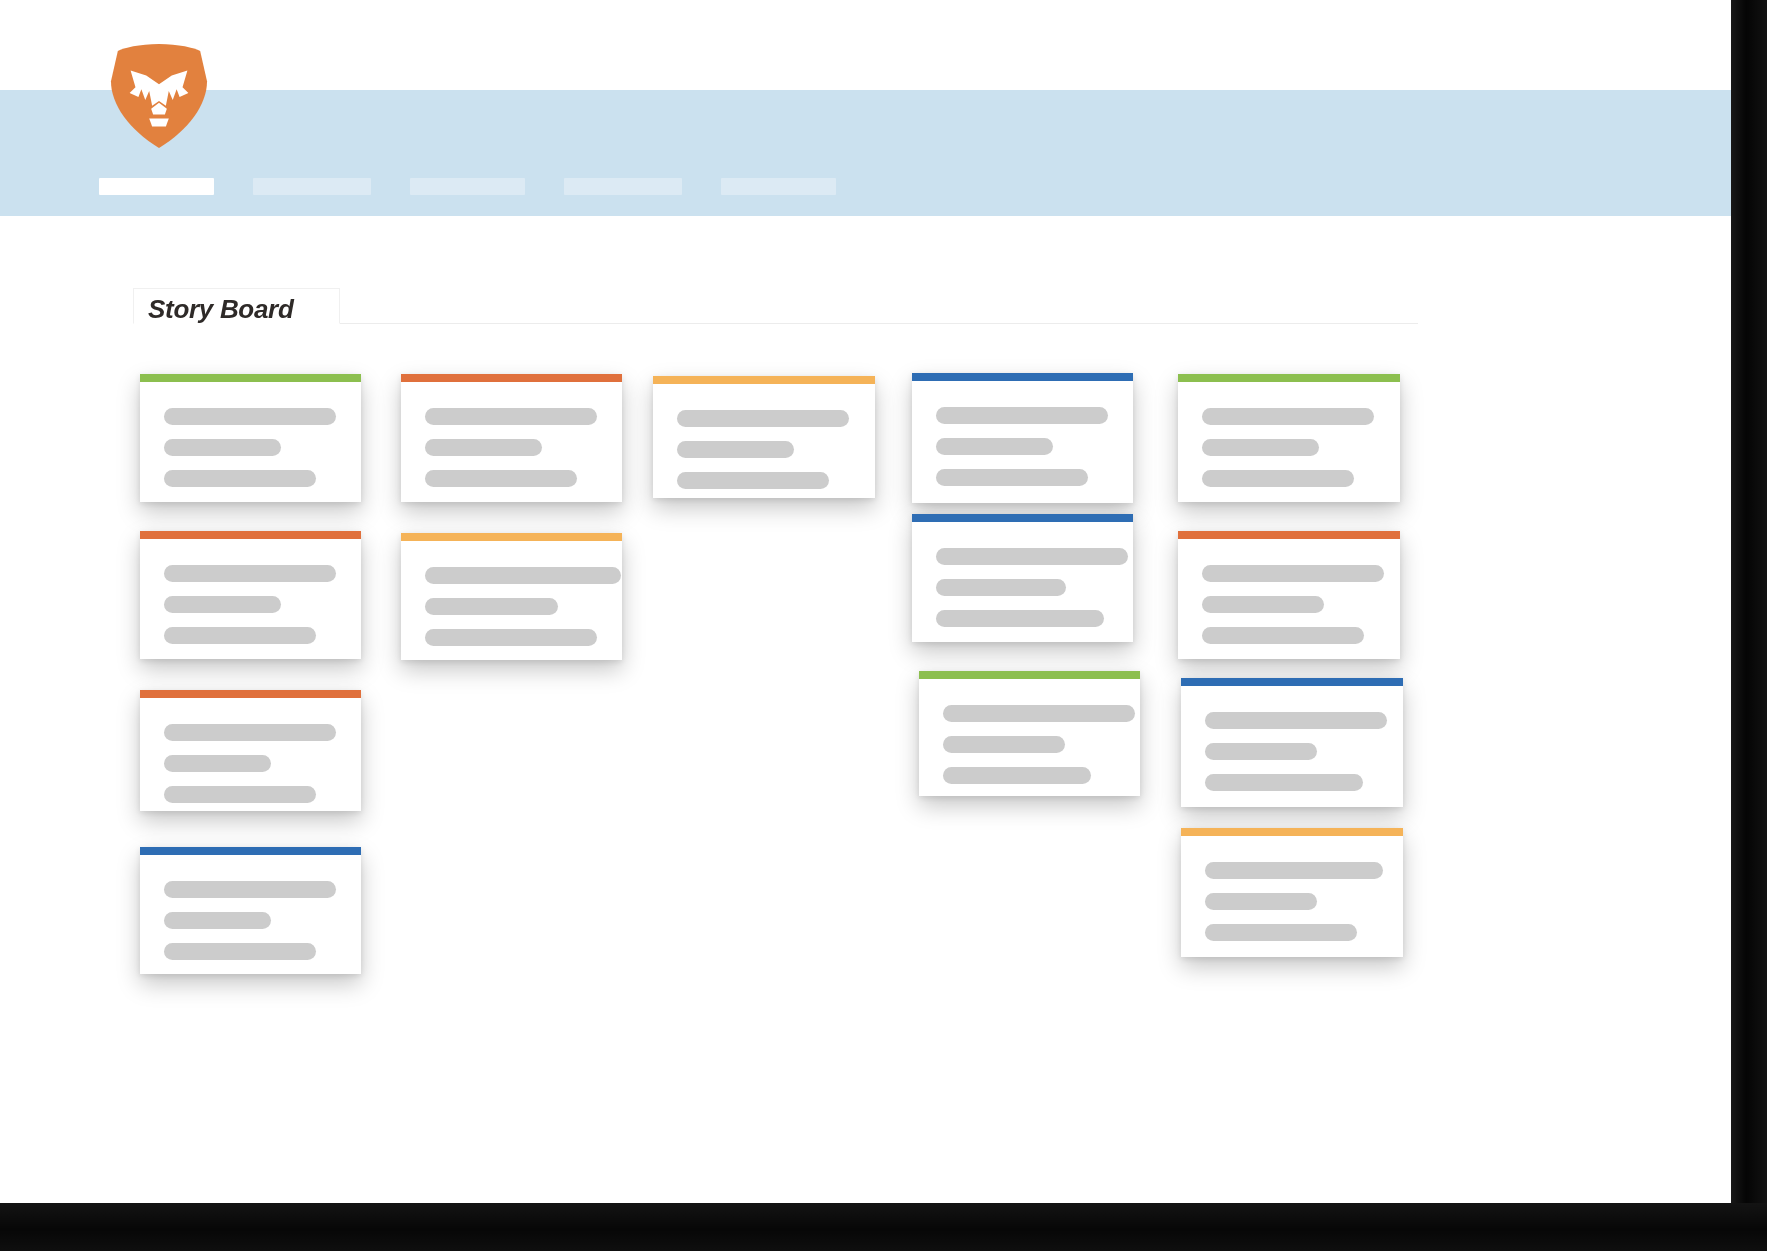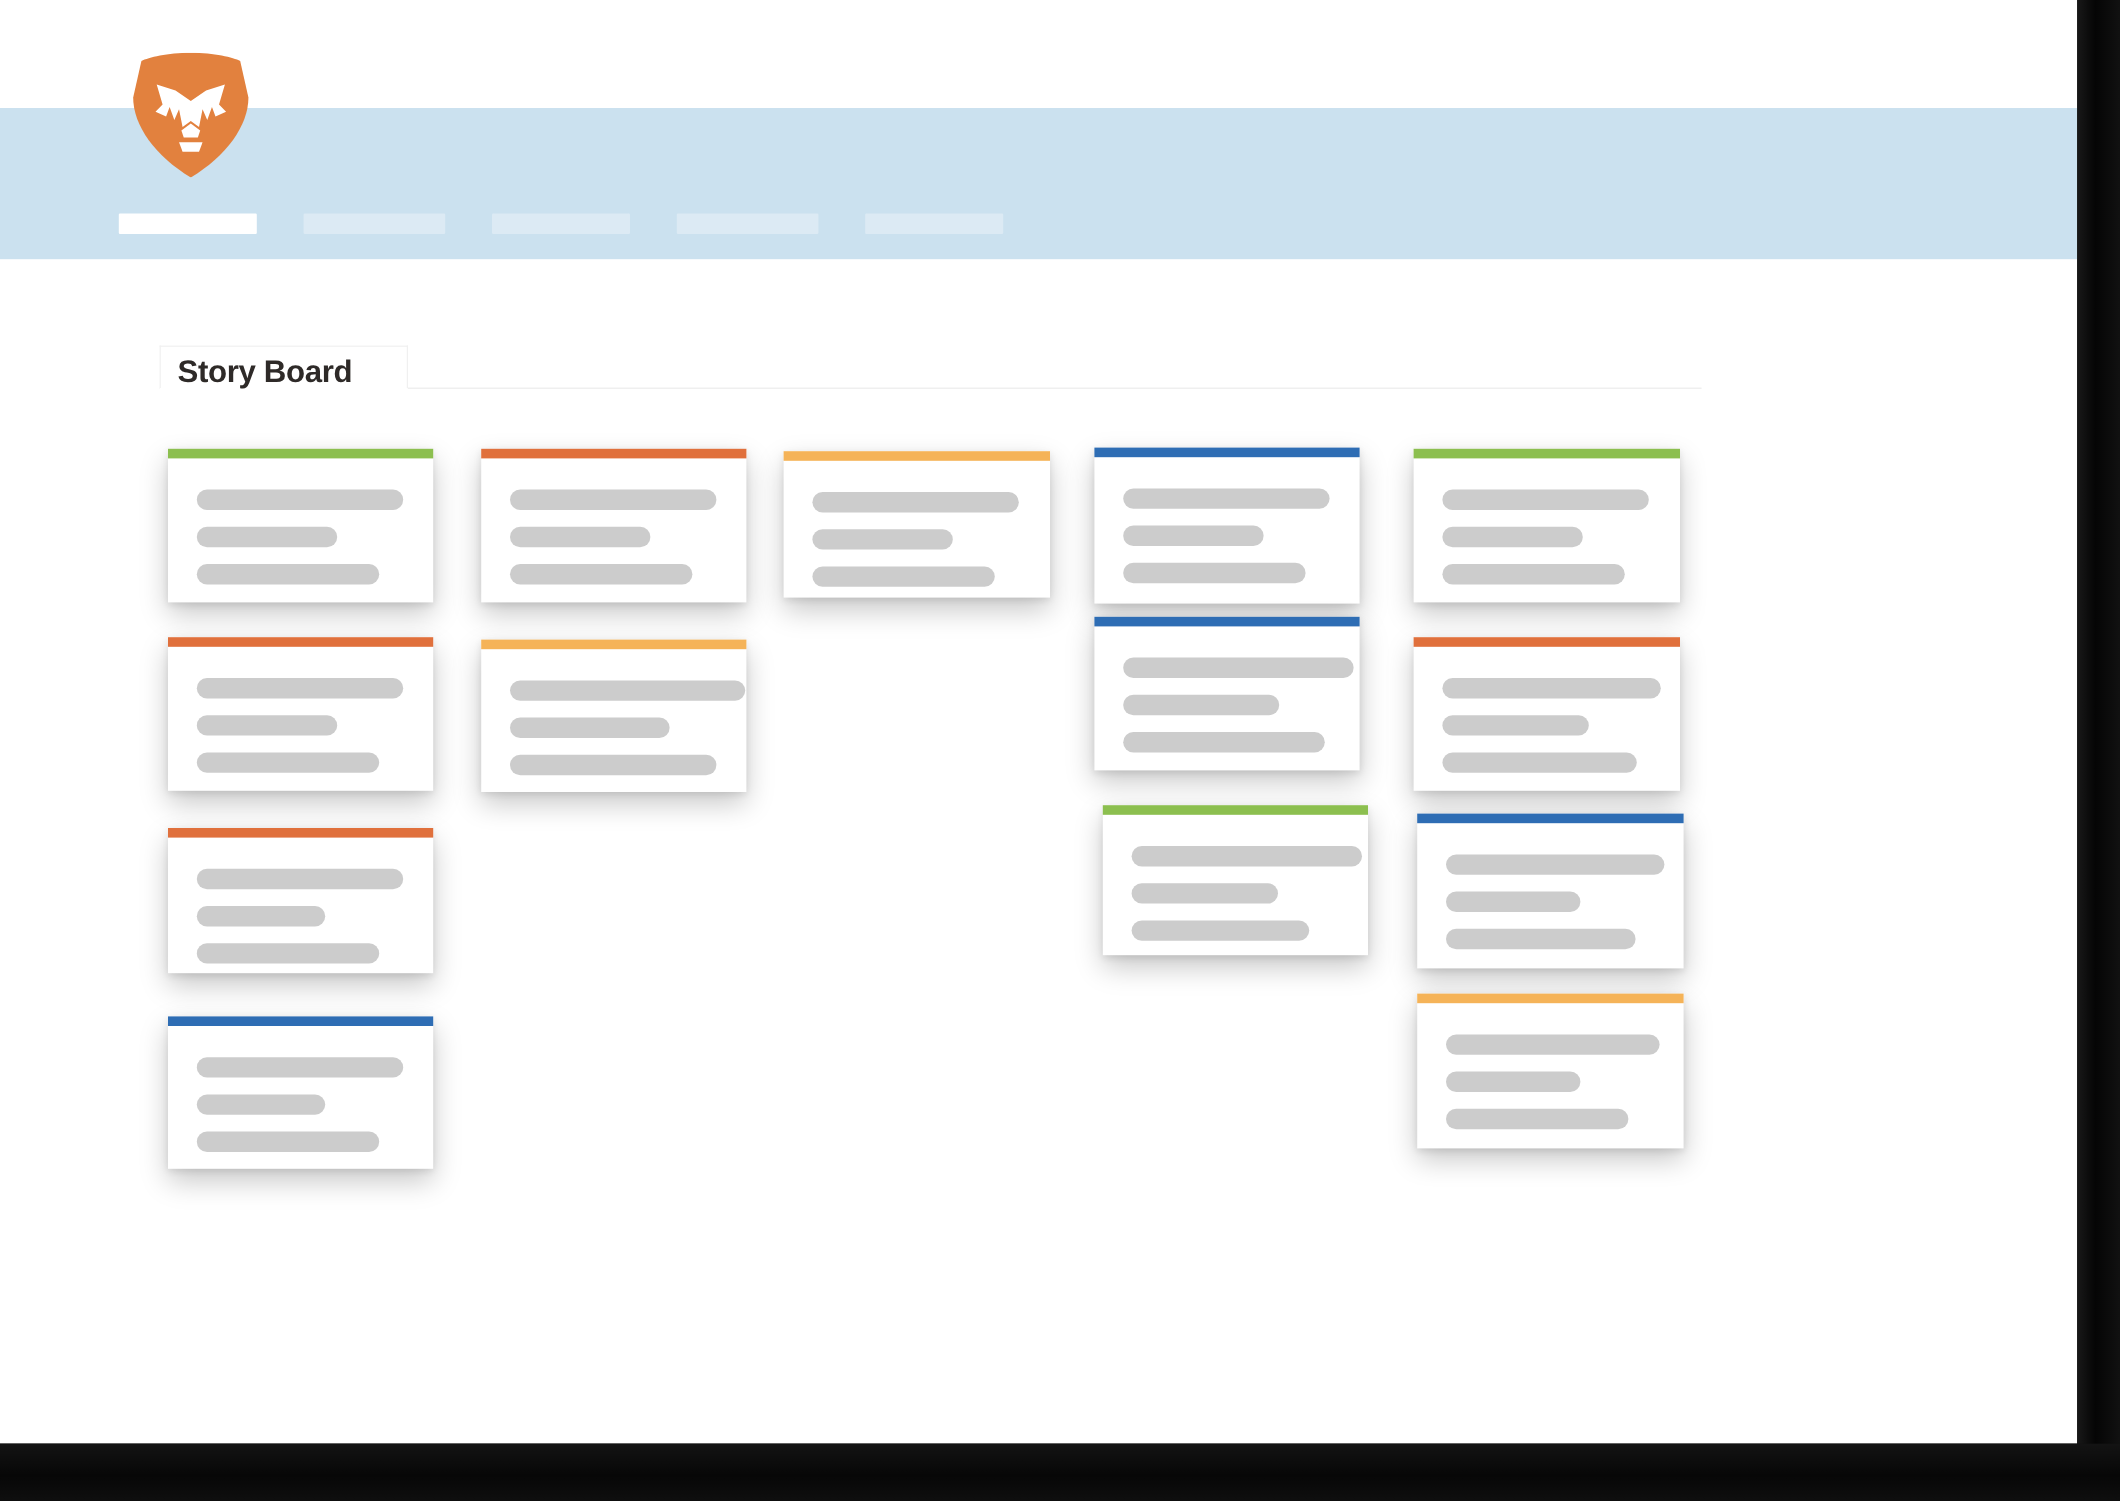--- a/index.html
+++ b/index.html
@@ -13,20 +13,21 @@
   #device{
     position:absolute;left:0;top:0;width:1767px;height:1251px;
     background:#050505;
   }
   
   #screen{
     position:absolute;left:0;top:0;
     width:1731px;height:1203px;
     background:#ffffff;
     overflow:hidden;
+    font-style:italic;
   }
   
   .bezel-right{
     position:absolute;right:0;top:0;width:36px;height:1251px;
     background:#050505;
   }
   .bezel-bottom{
     position:absolute;left:0;bottom:0;width:1767px;height:48px;
     background:#070707;
   }

